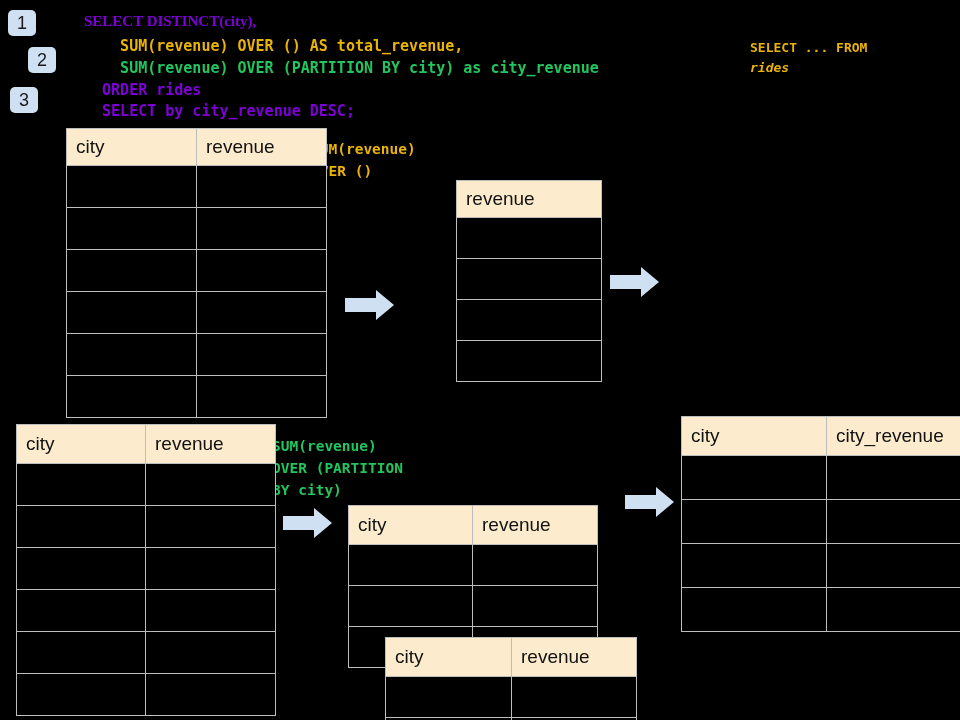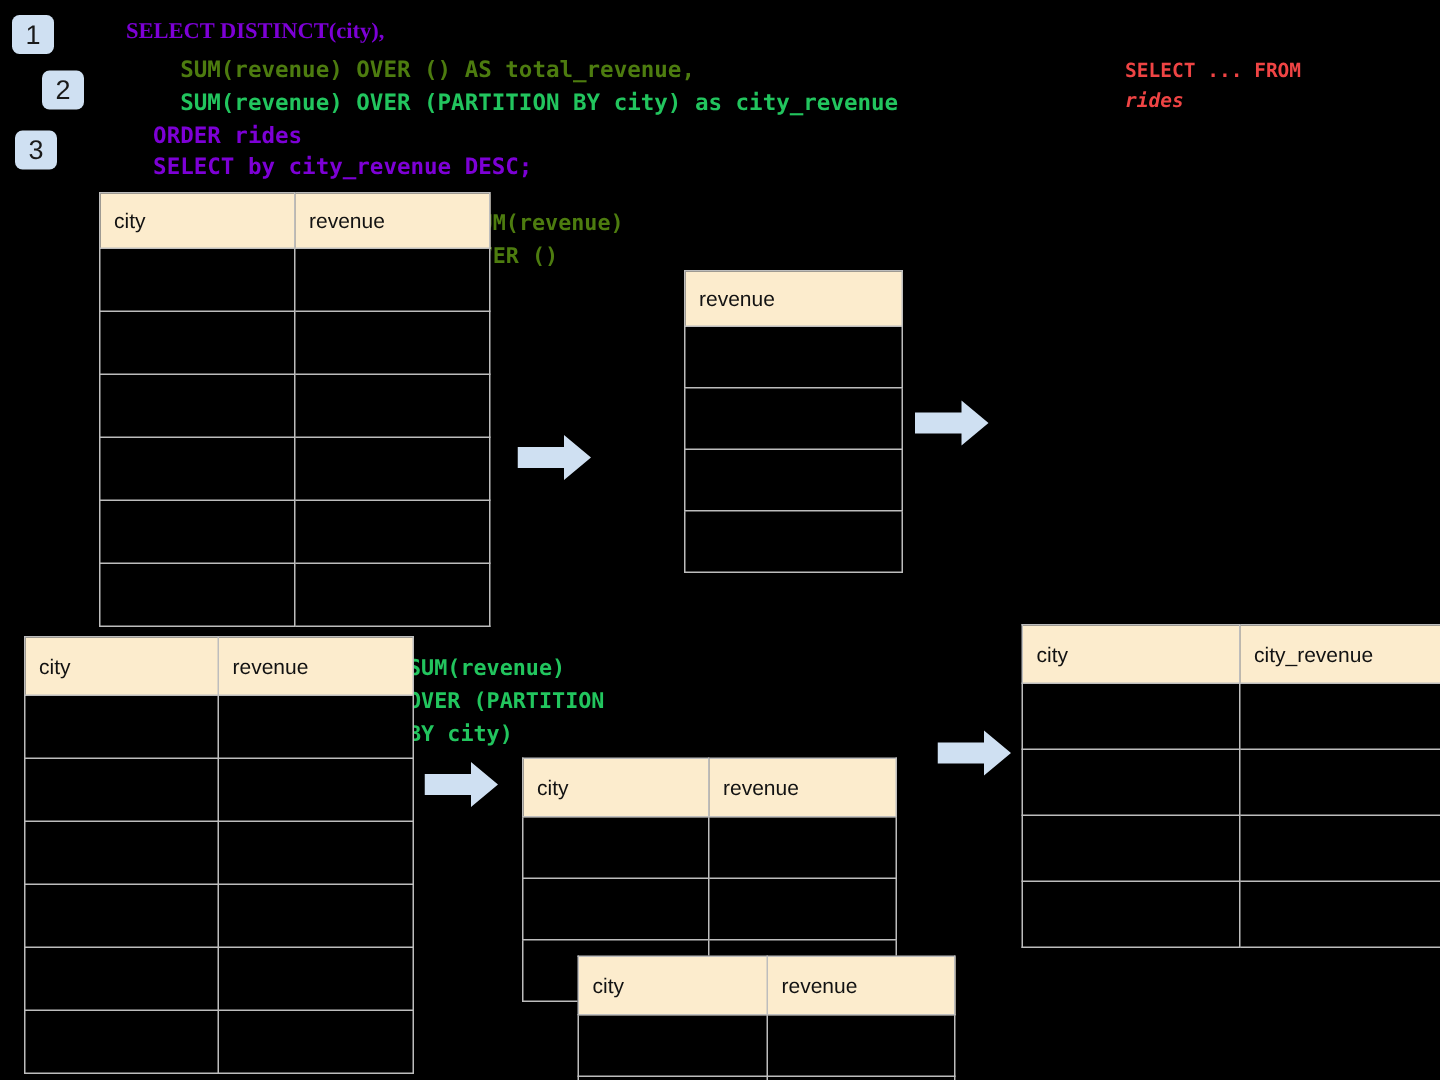--- a/index.html
+++ b/index.html
@@ -35,31 +35,31 @@
   .code {
     position: absolute;
     font-family: "DejaVu Sans Mono", monospace;
     font-size: 15px;
     line-height: 21.5px;
     font-weight: bold;
     white-space: pre;
     letter-spacing: 0px;
   }
   .c-purple { color: #7d00d6; }
-  .c-red    { color: #4d7c0f; }
+  .c-red    { color: #eab308; }
   .c-green  { color: #22c55e; }
 
   .side-note {
     position: absolute;
     font-family: "DejaVu Sans Mono", monospace;
     font-size: 13px;
     line-height: 20px;
     font-weight: bold;
     white-space: pre;
-    color: #ef4444;
+    color: #eab308;
   }
 
   
   .anno {
     position: absolute;
     font-family: "DejaVu Sans Mono", monospace;
     font-size: 14.5px;
     line-height: 22px;
     font-weight: bold;
     white-space: pre;
@@ -76,21 +76,21 @@
     border: 1px solid #bdbdbd;
     padding: 0;
     margin: 0;
     background: #000000;
   }
   .tbl th {
     background: #fceccd;
     color: #121212;
     font-family: "Liberation Sans", sans-serif;
     font-weight: normal;
-    font-size: 14px;
+    font-size: 19px;
     text-align: left;
     padding-left: 9px;
     vertical-align: middle;
   }
 
   
   .arrow {
     position: absolute;
   }
 </style>

